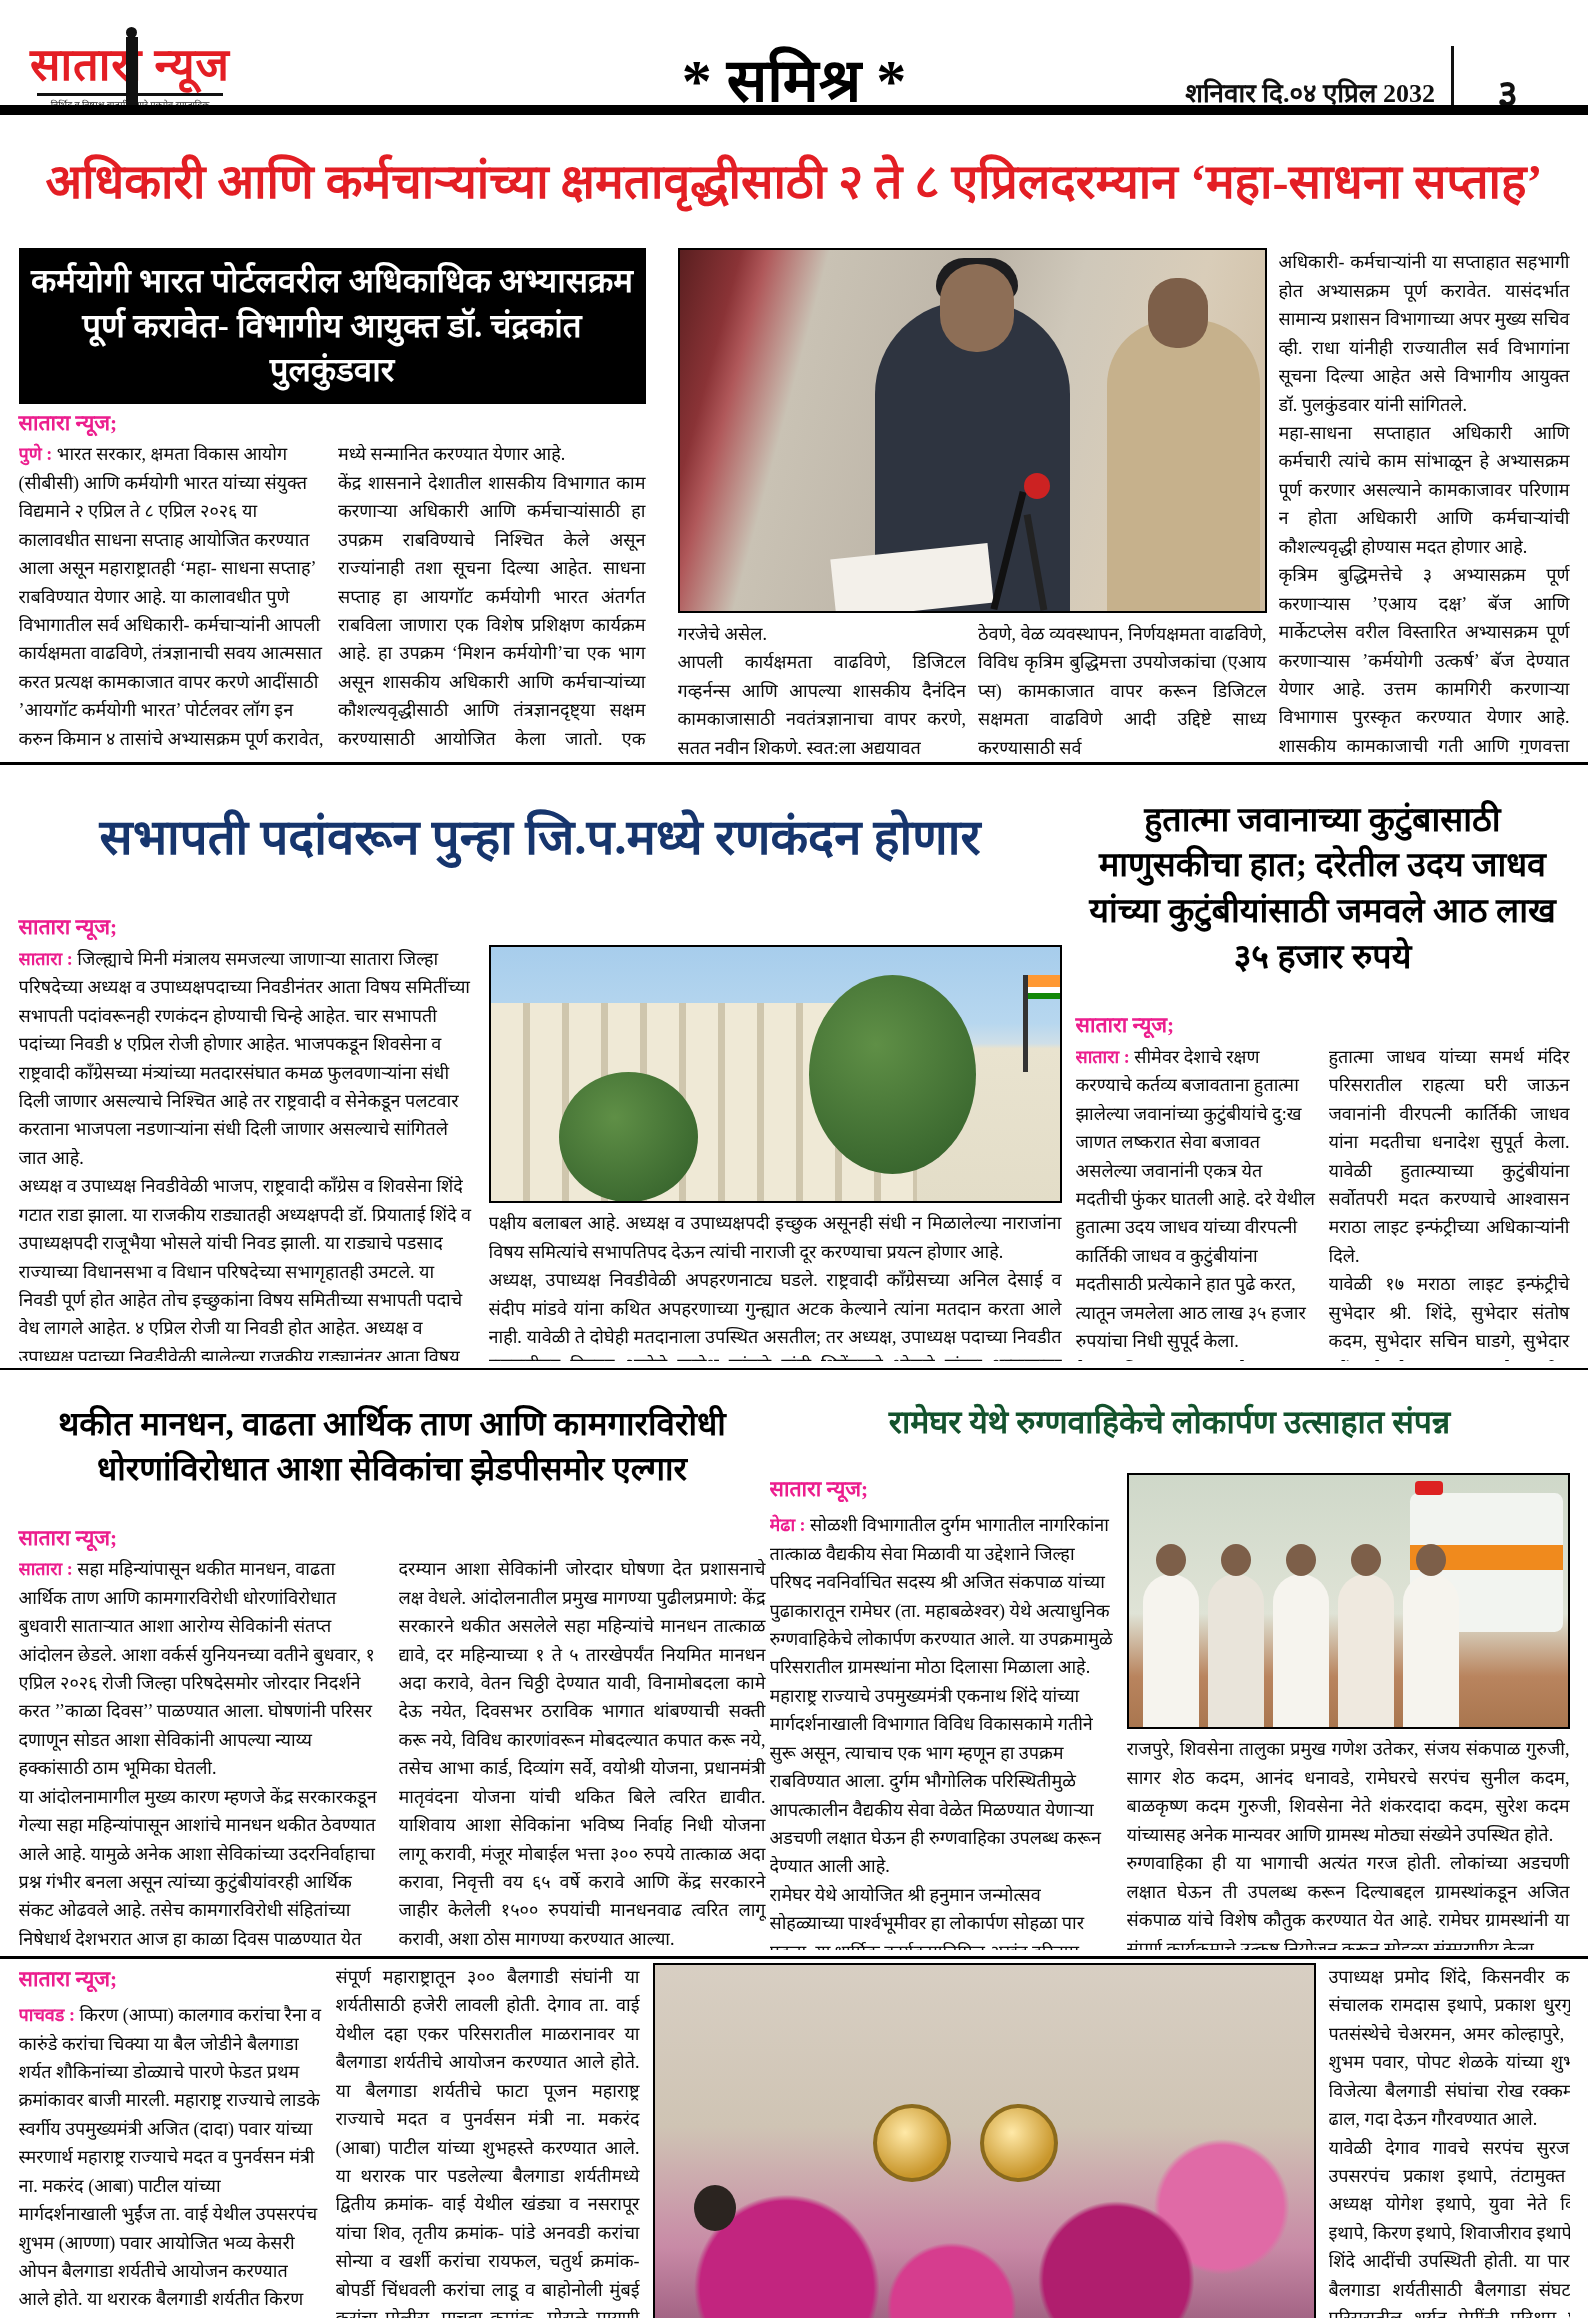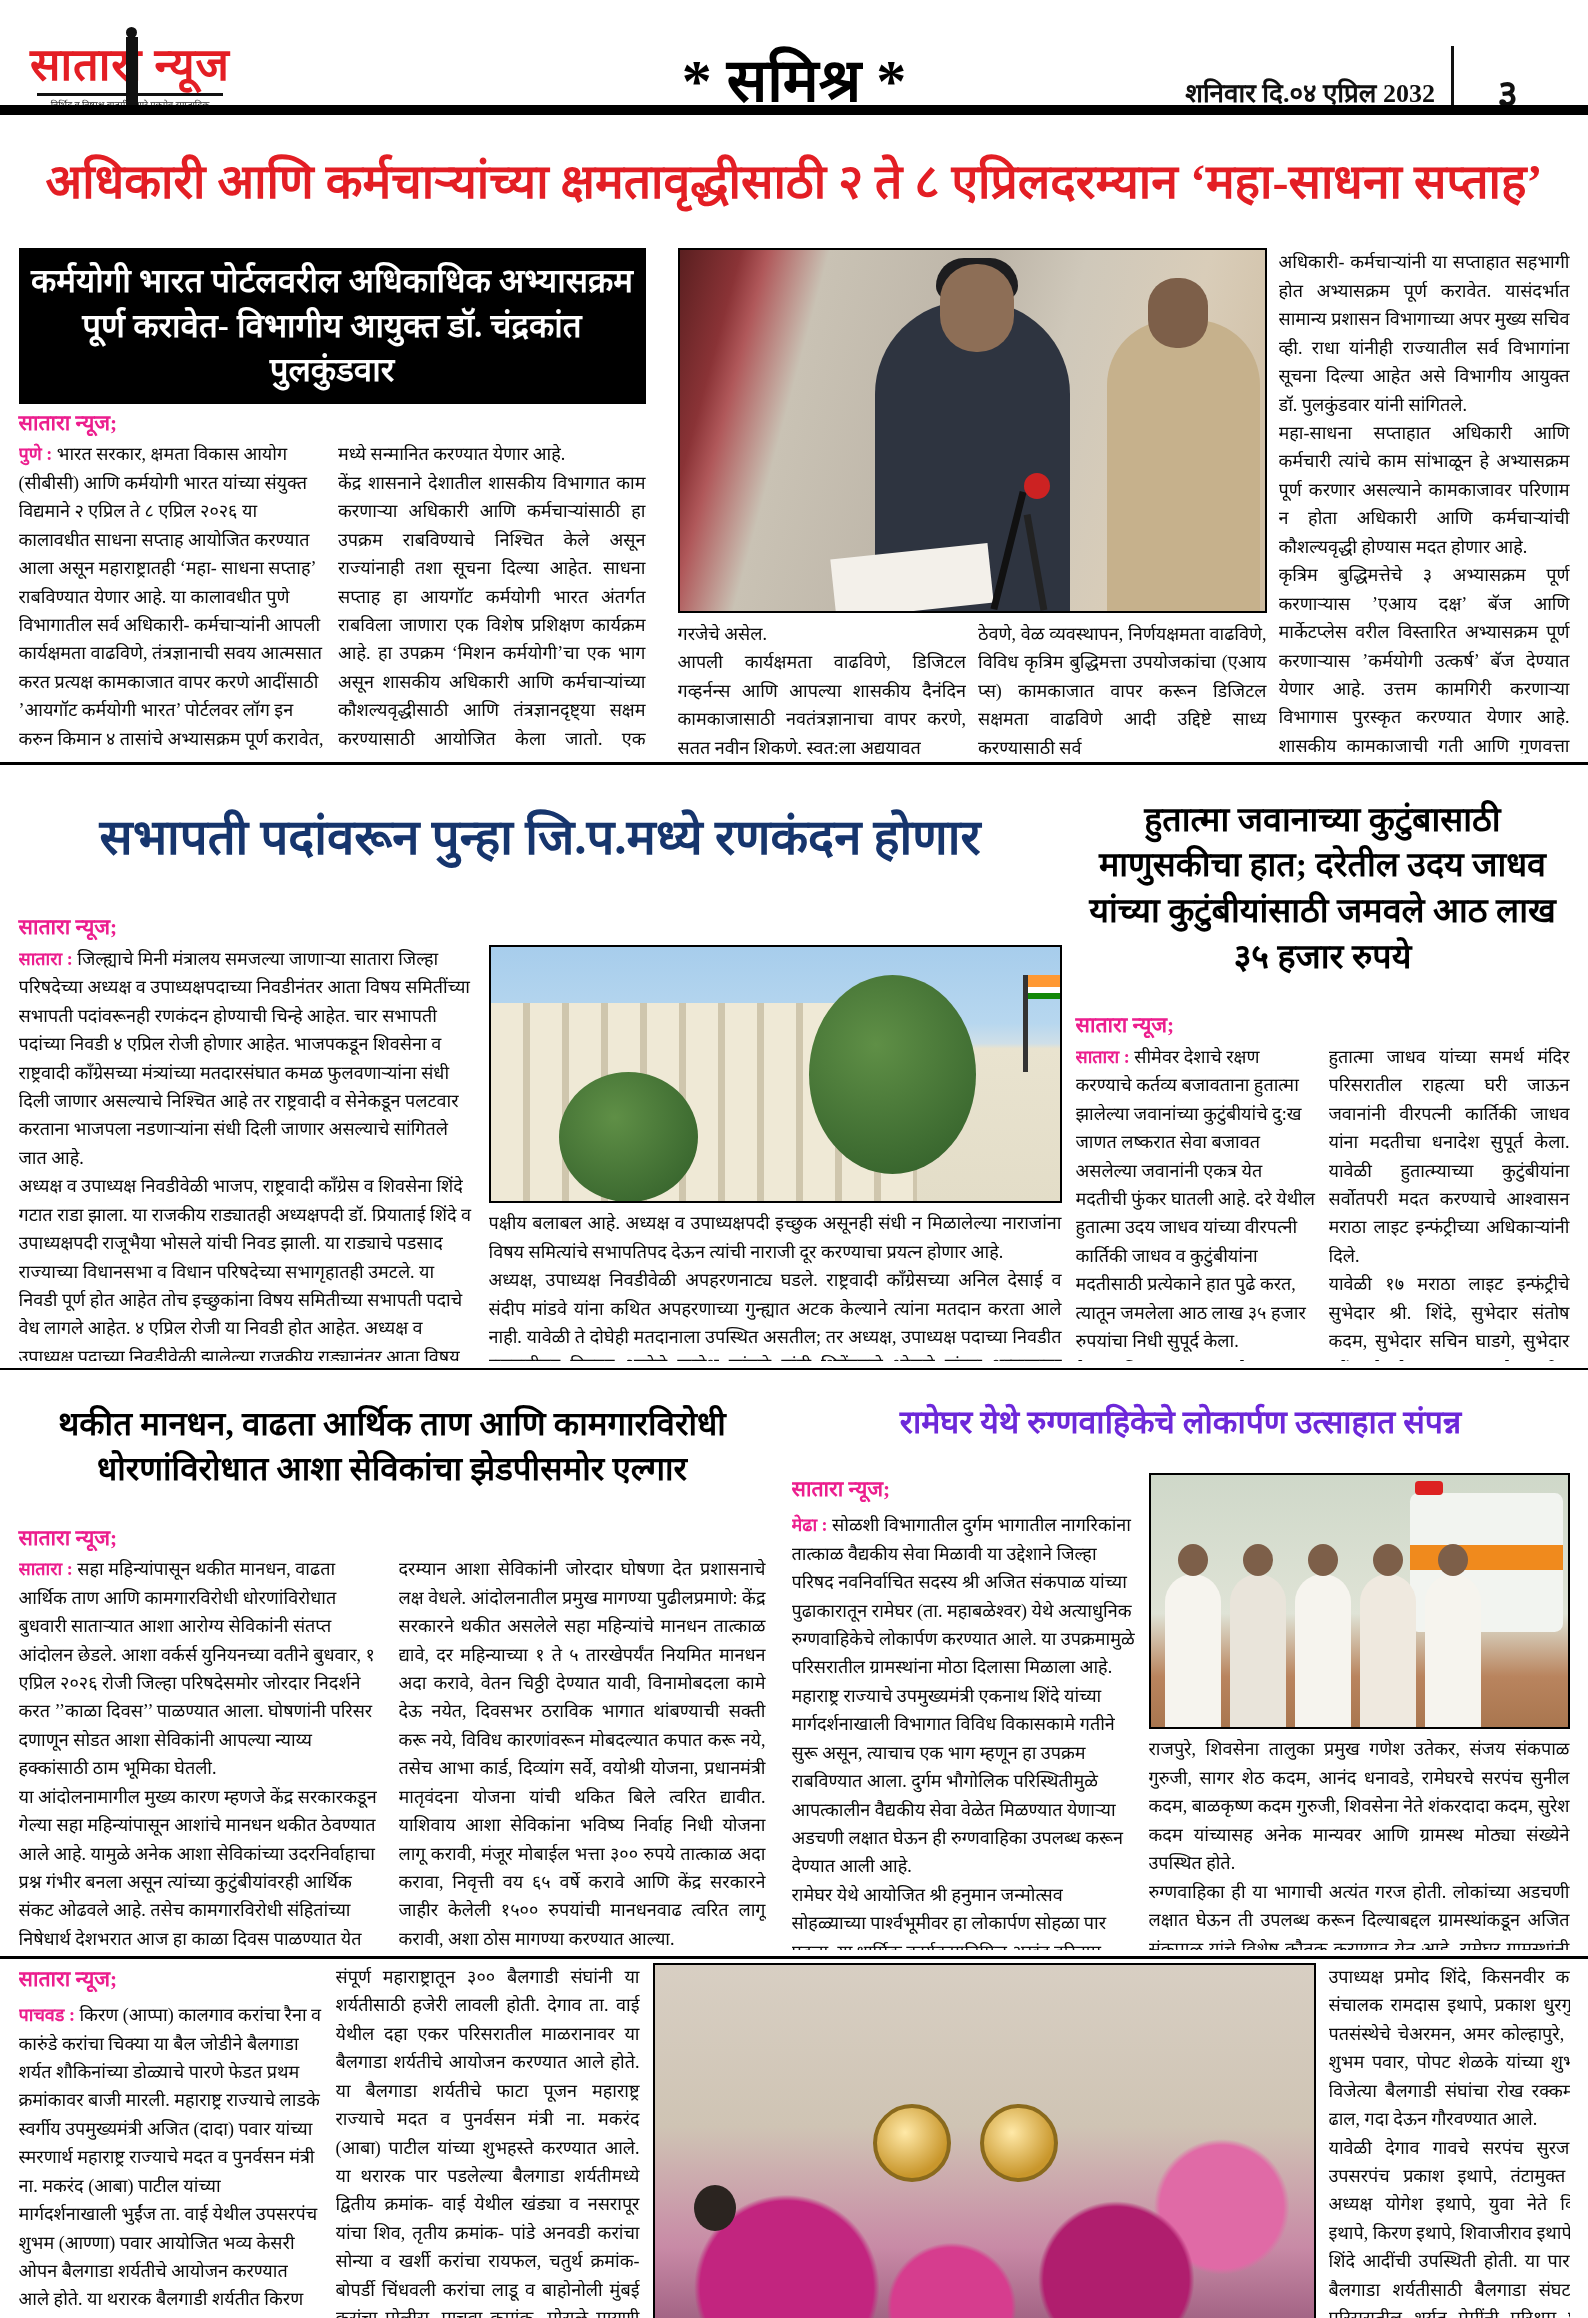--- a/index.html
+++ b/index.html
@@ -66,26 +66,26 @@
   .bld-tree.t1{left:56%;top:28px;width:167px;height:199px;}
   .bld-tree.t2{left:12%;top:125px;width:139px;height:130px;}
   .bld-flag{position:absolute;right:32px;top:28px;width:4.6px;height:97px;background:#333;}
   .bld-flag::before{content:"";position:absolute;left:4.6px;top:0;width:42px;height:12px;background:#ff9933;}
   .bld-flag::after{content:"";position:absolute;left:4.6px;top:12px;width:42px;height:12px;
      background:linear-gradient(180deg,#fff 0 6px,#138808 6px);}
   .a3{flex:1;display:flex;flex-direction:column;}
   .a3 .headline-black{font-size:34px;}
   .a3-cols{display:flex;gap:12px;flex:1;overflow:hidden;margin-top:0;}
   
-  .sec3{display:flex;gap:26px;padding:4.6px 18.5px 6.5px 18.5px;height:586px;box-sizing:border-box;}
+  .sec3{display:flex;gap:4px;padding:4.6px 18.5px 6.5px 18.5px;height:586px;box-sizing:border-box;}
   .a4{width:747px;flex:none;display:flex;flex-direction:column;}
   .a4 .headline-black{font-size:33px;}
   .a4-cols{display:flex;gap:13px;flex:1;overflow:hidden;}
   .a5{flex:1;display:flex;flex-direction:column;}
-  .a5 .headline-red2{color:#6d28d9;font-weight:bold;text-align:center;font-size:32px;line-height:1.2;padding:1.9px 0 4.6px 0;}
+  .a5 .headline-red2{color:#14532d;font-weight:bold;text-align:center;font-size:32px;line-height:1.2;padding:1.9px 0 4.6px 0;}
   .a5-cols{display:flex;gap:12px;flex:1;overflow:hidden;}
   .a5-col1{width:345px;flex:none;}
   .a5-col2{flex:1;display:flex;flex-direction:column;}
   .photo-ambulance{height:256px;flex:none;background:linear-gradient(180deg,#cfd8c9 0%,#dfe3d6 55%,#b9845e 80%,#a9764f 100%);}
   .amb-van{position:absolute;right:4.6px;top:18.5px;width:153px;height:139px;background:#f2f4f0;border-radius:8.3px;}
   .amb-stripe{position:absolute;right:4.6px;top:70px;width:153px;height:25px;background:#f08a1d;}
   .amb-light{position:absolute;right:125px;top:6.5px;width:28px;height:14px;background:#d22;border-radius:3.7px;}
   .amb-person{position:absolute;bottom:0;width:56px;height:153px;background:#f6f4ee;border-radius:28px 28px 0 0;}
   .amb-person::before{content:"";position:absolute;top:-30px;left:13px;width:30px;height:32px;border-radius:50%;background:#7d5f49;}
   .amb-person.k1{left:14px}.amb-person.k2{left:79px;background:#e9e4da}.amb-person.k3{left:144px}

